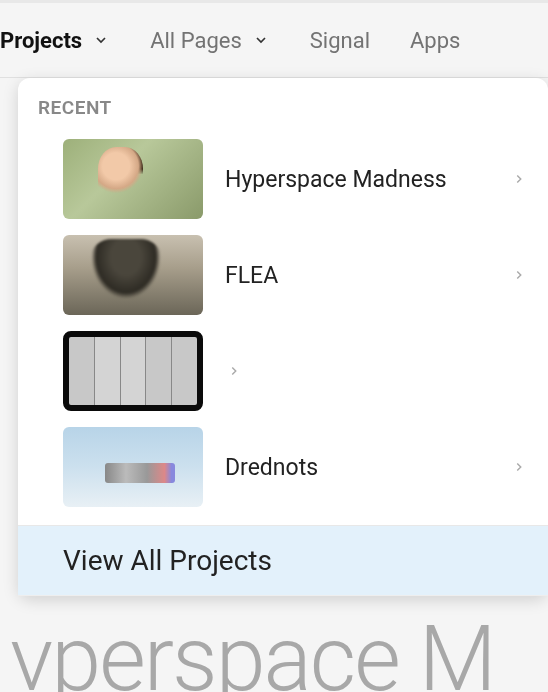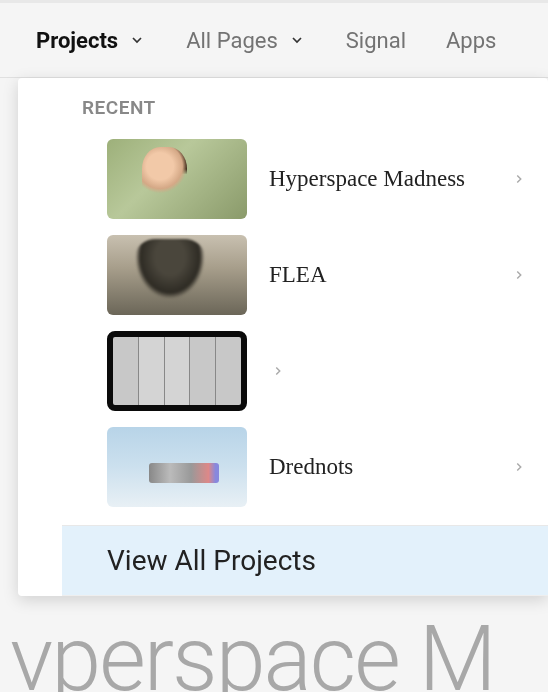--- a/index.html
+++ b/index.html
@@ -11,21 +11,20 @@
       overflow: hidden;
       position: relative;
     }
     .topbar {
       height: 78px;
       border-top: 3px solid #e8e8e8;
       border-bottom: 1px solid #e0e0e0;
       background: #f5f5f5;
       display: flex;
       align-items: center;
-      padding-left: 36px;
       gap: 40px;
     }
     .nav-item {
       display: flex;
       align-items: center;
       gap: 10px;
       font-size: 22px;
       color: #737373;
       cursor: pointer;
     }
@@ -38,24 +37,23 @@
       justify-content: center;
     }
     .chevron-down svg { width: 16px; height: 16px; stroke: #333; stroke-width: 2.5; fill: none; }
     .dropdown {
       position: absolute;
       top: 78px;
       left: 18px;
       right: 0;
       background: #fff;
       box-shadow: 0 4px 16px rgba(0,0,0,0.15);
-      border-radius: 4px;
+      border-radius: 12px;
       padding-top: 18px;
       z-index: 10;
-      padding-left: 44px;
     }
     .section-label {
       color: #888;
       font-size: 19px;
       font-weight: 600;
       letter-spacing: 0.5px;
       padding: 0 20px 12px;
     }
     .project-row {
       display: flex;
@@ -69,21 +67,20 @@
       height: 80px;
       border-radius: 6px;
       flex-shrink: 0;
       position: relative;
       overflow: hidden;
     }
     .project-label {
       flex: 1;
       font-size: 23px;
       color: #222;
-      font-family: Liberation Serif, serif;
     }
     .chevron-right {
       width: 18px;
       height: 18px;
       display: inline-flex;
       align-items: center;
       justify-content: center;
     }
     .chevron-right svg { width: 14px; height: 14px; stroke: #aaa; stroke-width: 2.5; fill: none; }
     .divider { height: 1px; background: #e8e8e8; margin-top: 10px; }

